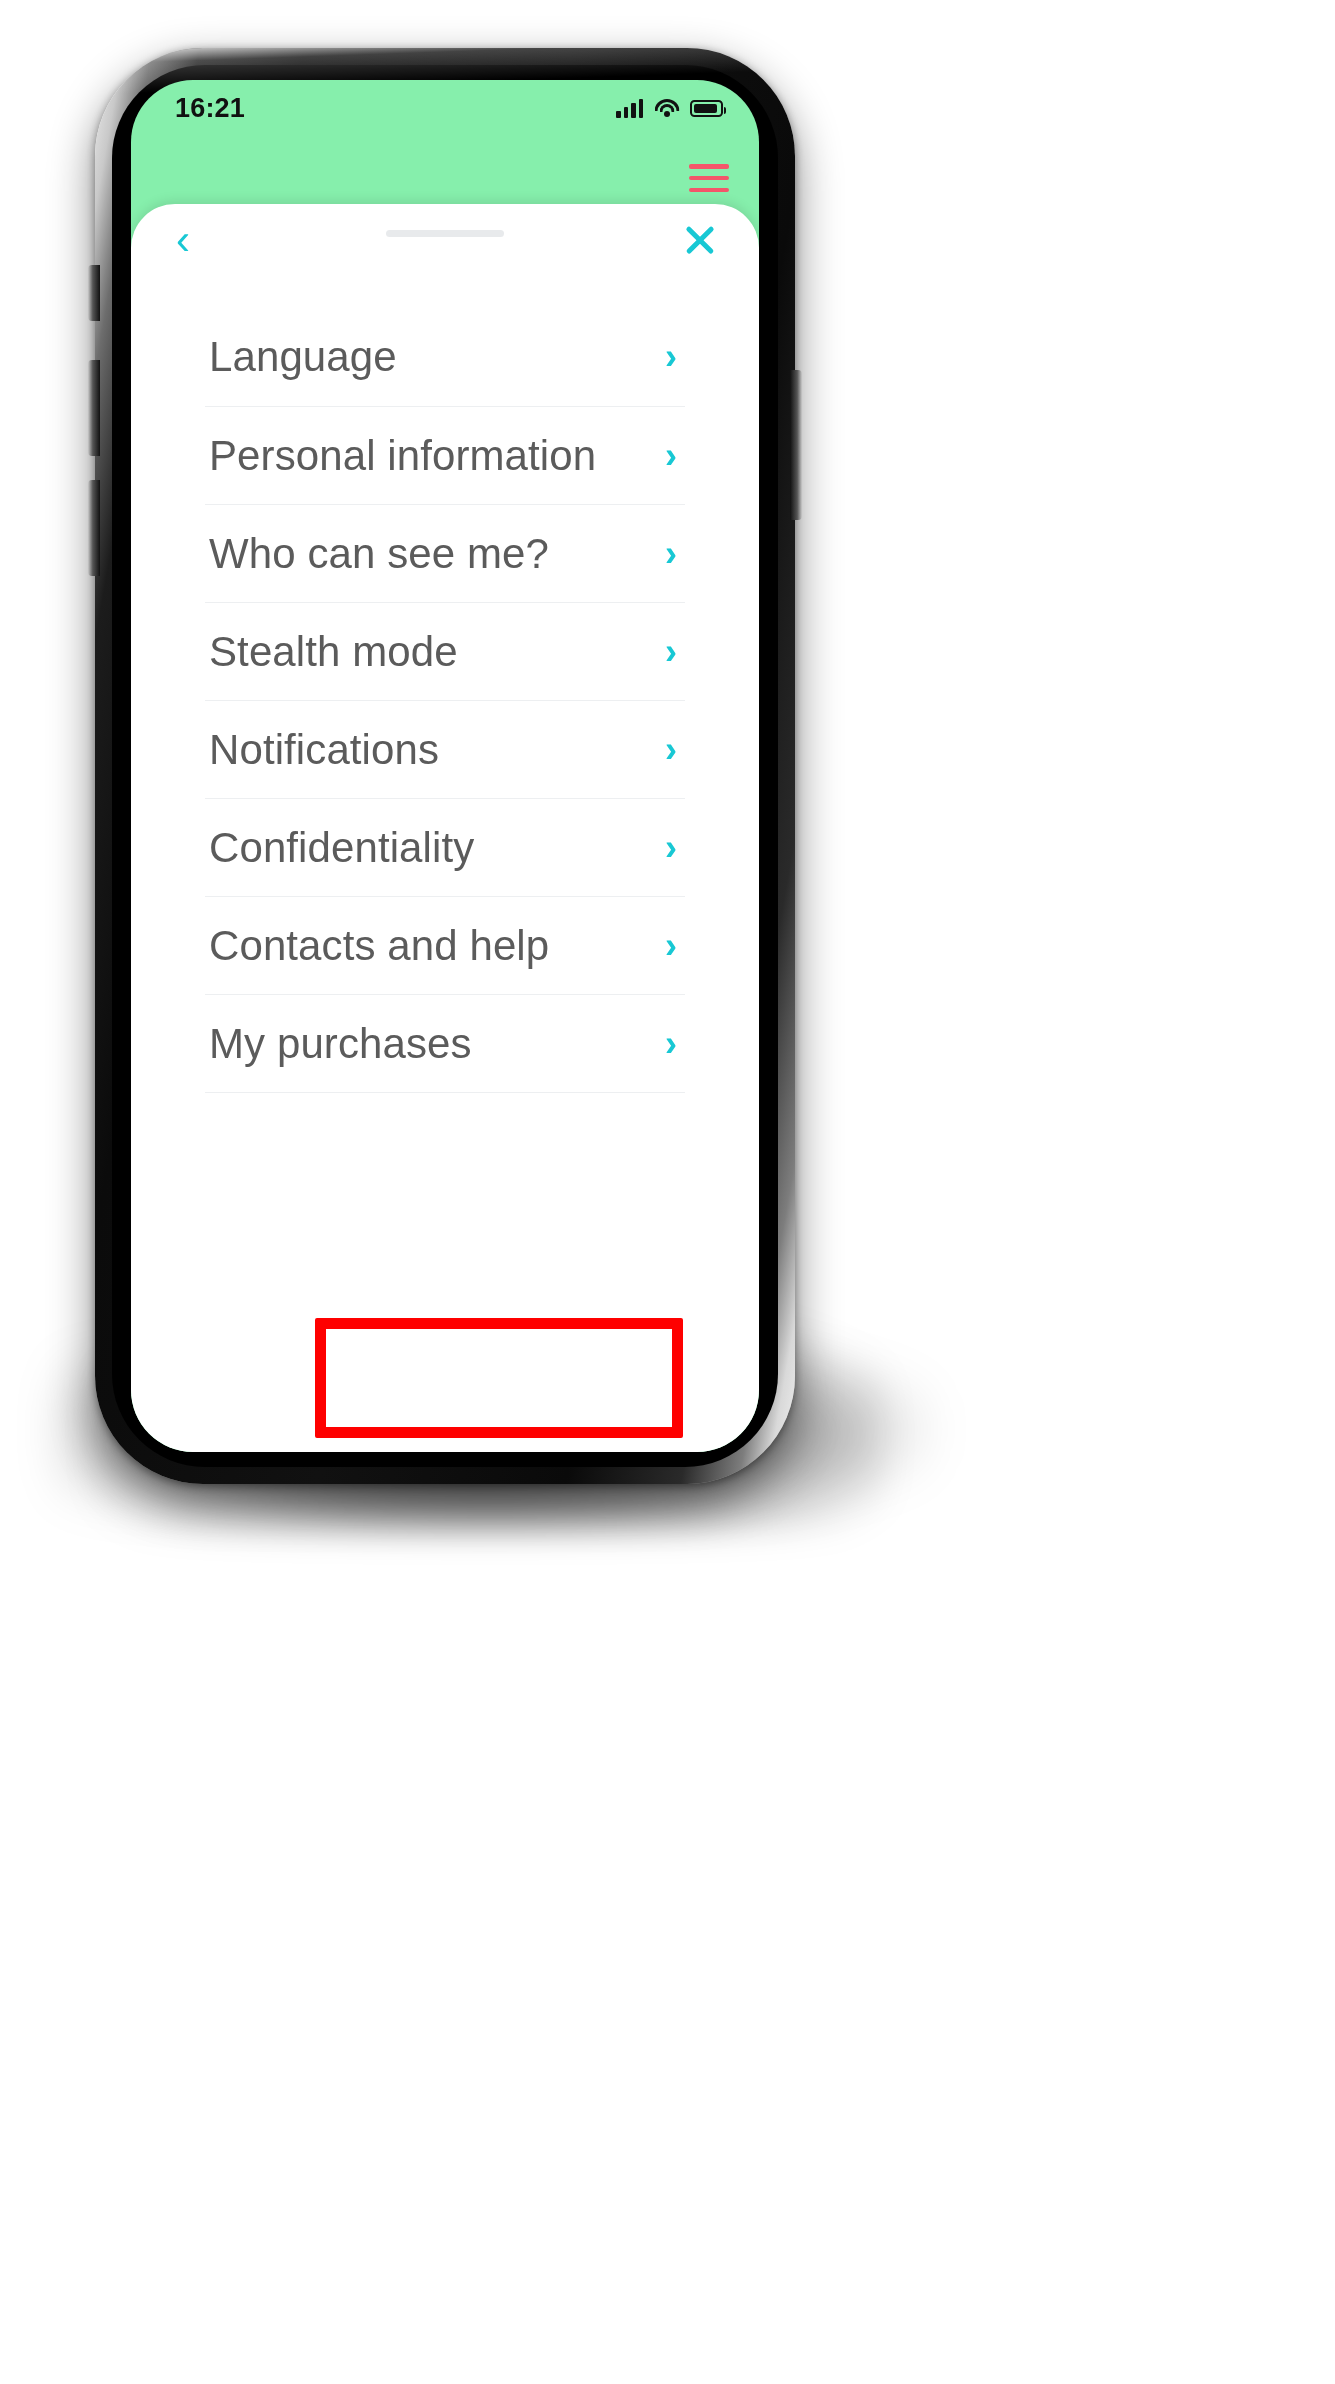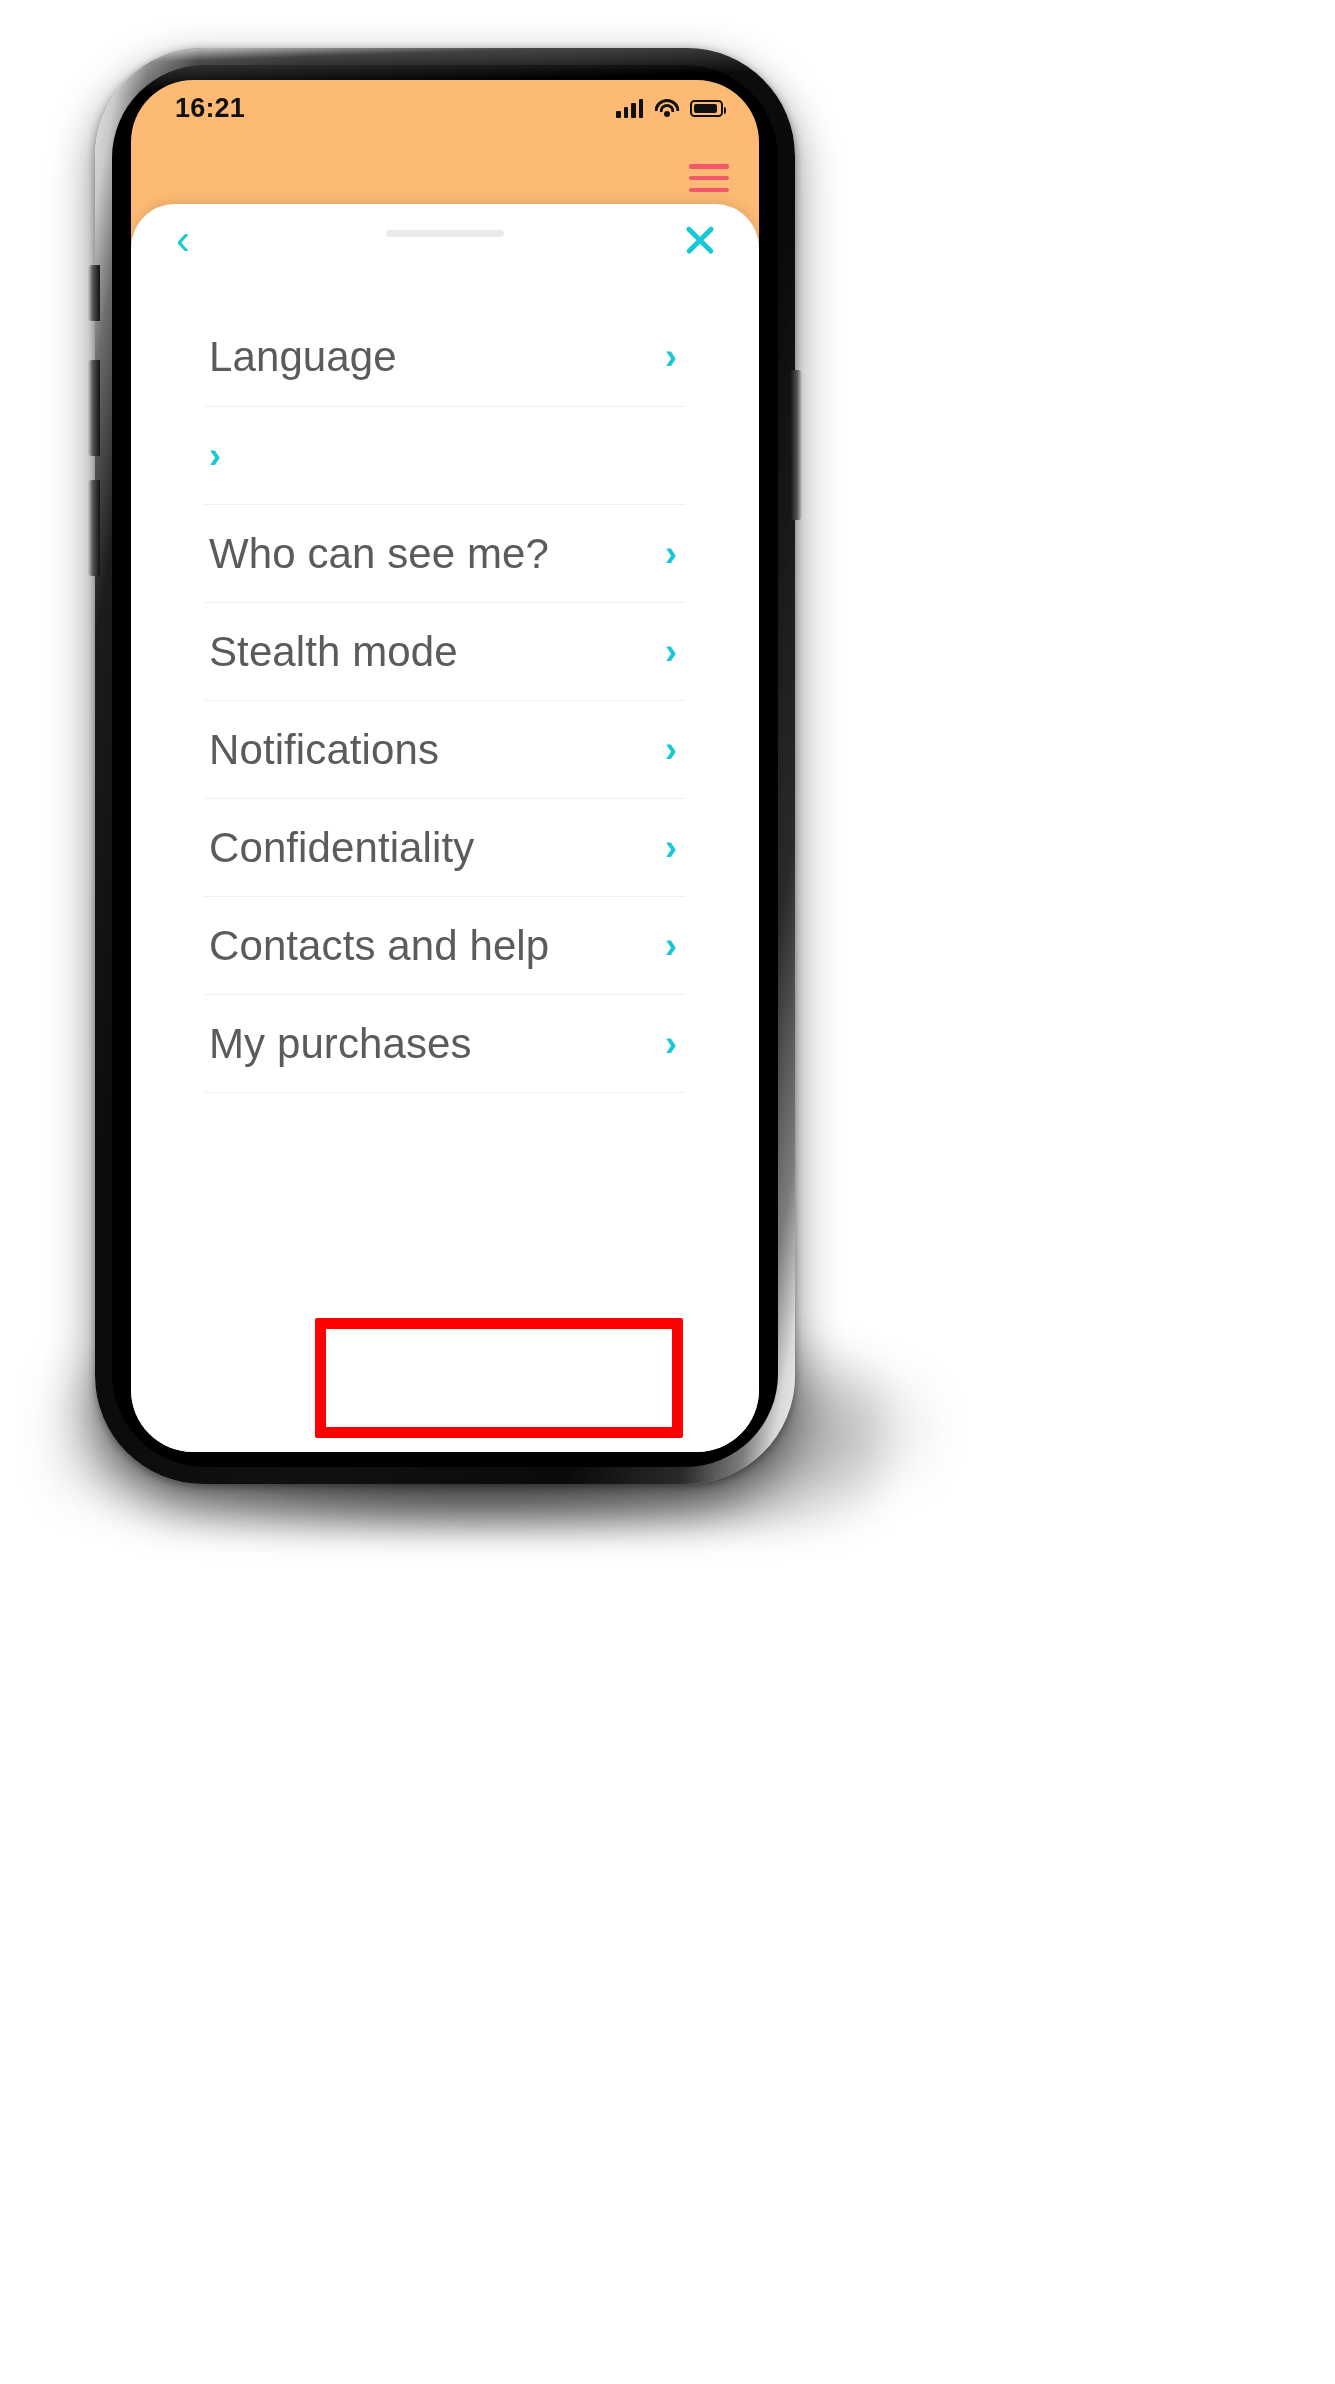--- a/index.html
+++ b/index.html
@@ -76,21 +76,21 @@
                background: linear-gradient(270deg,#111,#555 60%,#c9c9c9); }
   .btn-power { left: 790px; top: 370px; width: 12px; height: 150px; border-radius:0 4px 4px 0;
                background: linear-gradient(90deg,#111,#555 60%,#c9c9c9); }
 
   
   .screen {
     position: absolute; left: 131px; top: 80px;
     width: 628px; height: 1372px;
     border-radius: 62px;
     overflow: hidden;
-    background: #fdba74;
+    background: #86efac;
     z-index: 4;
   }
 
   
   .statusbar {
     position: absolute; left:0; top:0; width:100%; height: 56px;
     display:flex; align-items:center; justify-content:space-between;
     padding: 0 36px 0 44px;
     color:#111;
   }
@@ -276,20 +276,21 @@
       </div>
 
       <div class="menu-list">
 
         <div class="menu-item">
           <span class="menu-label">Language</span>
           <span class="menu-arrow">›</span>
         </div>
 
         <div class="menu-item">
+          <span class="menu-label">Personal information</span>
           <span class="menu-arrow">›</span>
         </div>
 
         <div class="menu-item">
           <span class="menu-label">Who can see me?</span>
           <span class="menu-arrow">›</span>
         </div>
 
         <div class="menu-item">
           <span class="menu-label">Stealth mode</span>

